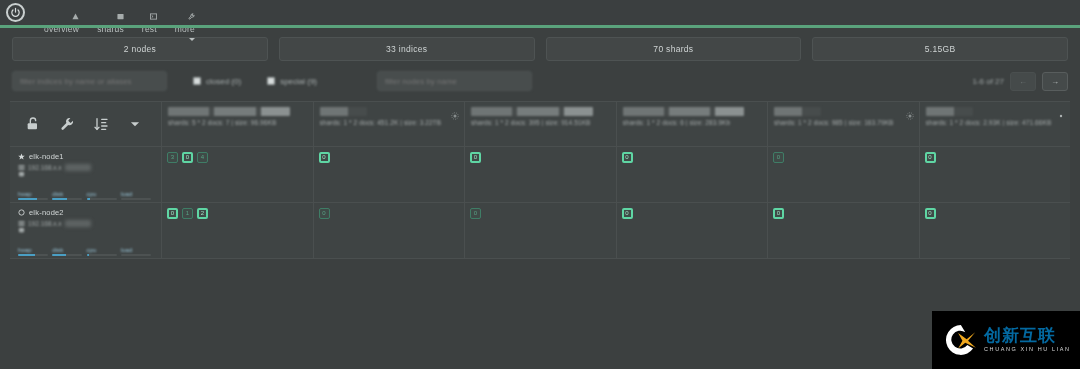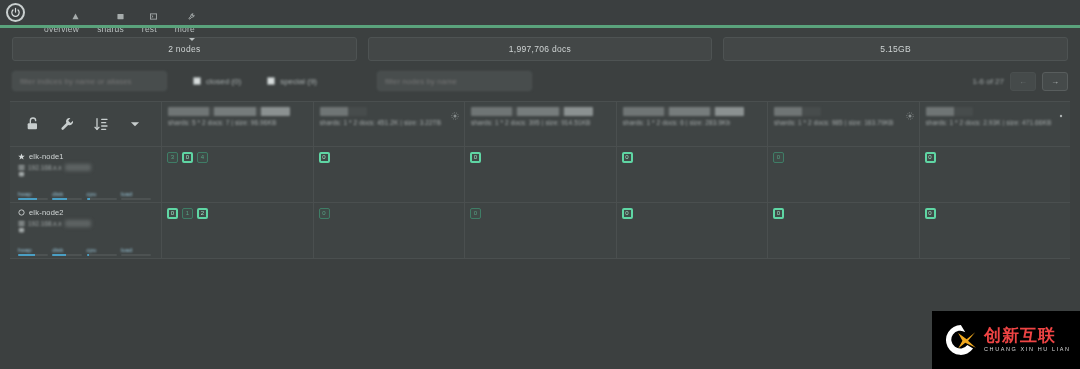--- a/index.html
+++ b/index.html
@@ -182,21 +182,21 @@
 
   
   .watermark {
     position: absolute; right: 0; bottom: 0;
     width: 148px; height: 58px; background: #000;
     display: flex; align-items: center; gap: 6px;
     padding-left: 12px;
   }
   .wm-logo { position: relative; width: 34px; height: 34px; flex: 0 0 auto; }
   .wm-text { display: flex; flex-direction: column; line-height: 1; }
-  .wm-cn { font-size: 17px; color: #ef4444; letter-spacing: 1px; font-weight: bold; }
+  .wm-cn { font-size: 17px; color: #0369a1; letter-spacing: 1px; font-weight: bold; }
   .wm-en { font-size: 5.5px; color: #d8d8d8; letter-spacing: 1.6px; margin-top: 3px; }
 </style>
 </head>
 <body>
 
 <div class="app">
 
   <div class="navbar">
     <div class="brand-logo">
       <svg width="11" height="11" viewBox="0 0 24 24" fill="none" stroke="#d7dcdc" stroke-width="2.6" stroke-linecap="round">
@@ -242,21 +242,22 @@
       <span>more</span>
       <i class="caret"></i>
     </div>
 
     <div class="nav-spacer"></div>
 
   </div>
 
   <div class="stats">
     <div class="stat">2 nodes</div>
-    <div class="stat">1,997,706 docs</div>
+    <div class="stat">33 indices</div>
+    <div class="stat">70 shards</div>
     <div class="stat">5.15GB</div>
   </div>
 
   <div class="filters">
     <input id="idx-filter" class="f-input" type="text" placeholder="filter indices by name or aliases" style="">
 
     <label class="chk-wrap">
       <span class="chk"></span>
       <span>closed (0)</span>
     </label>

